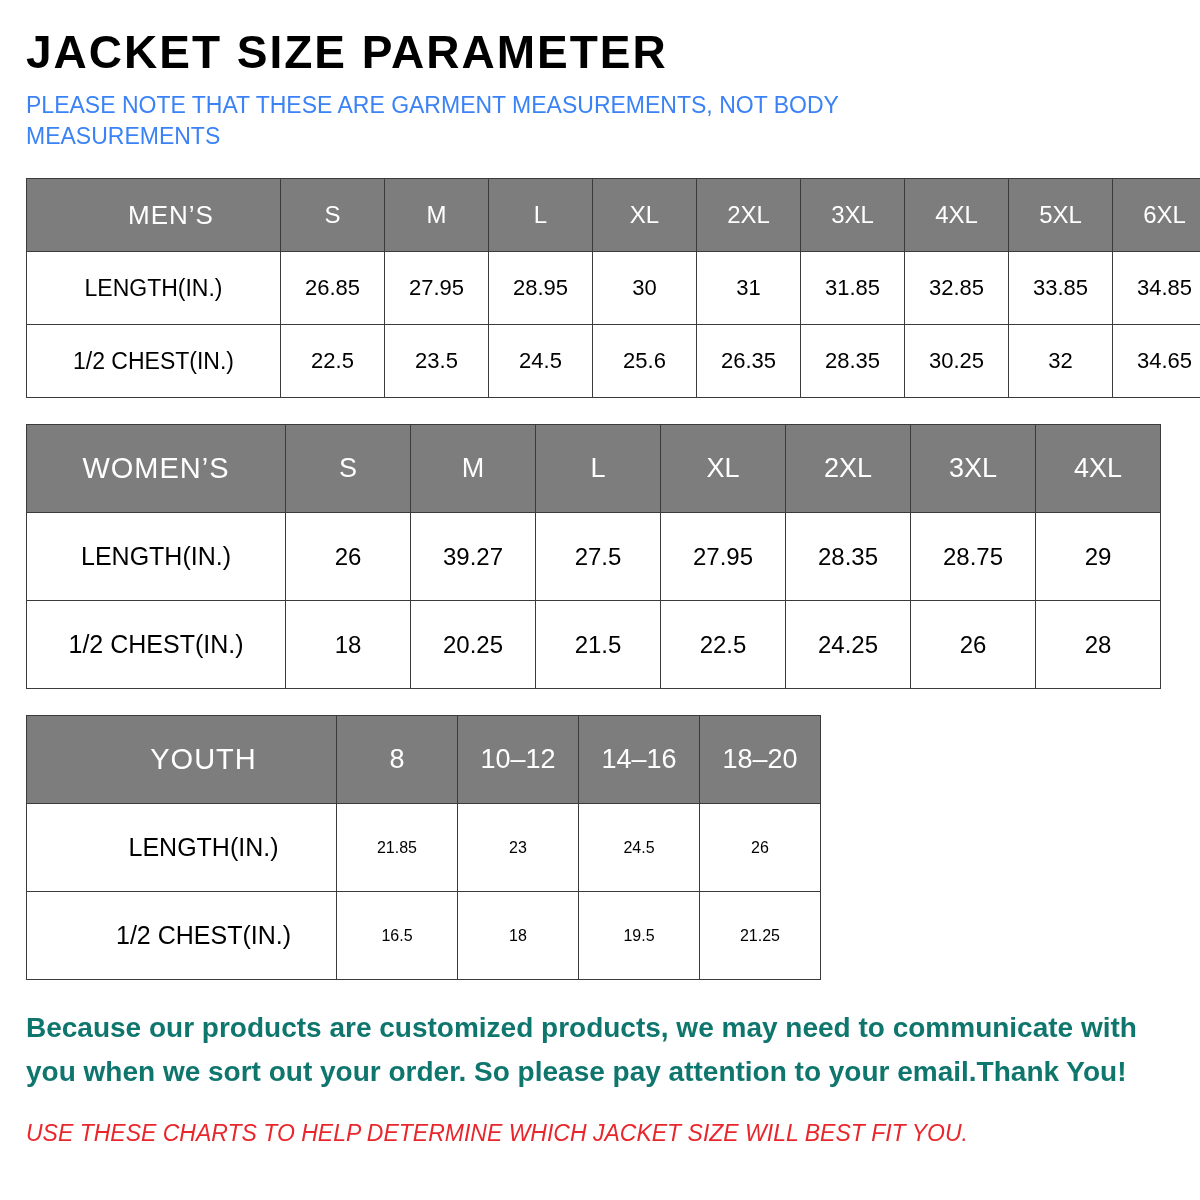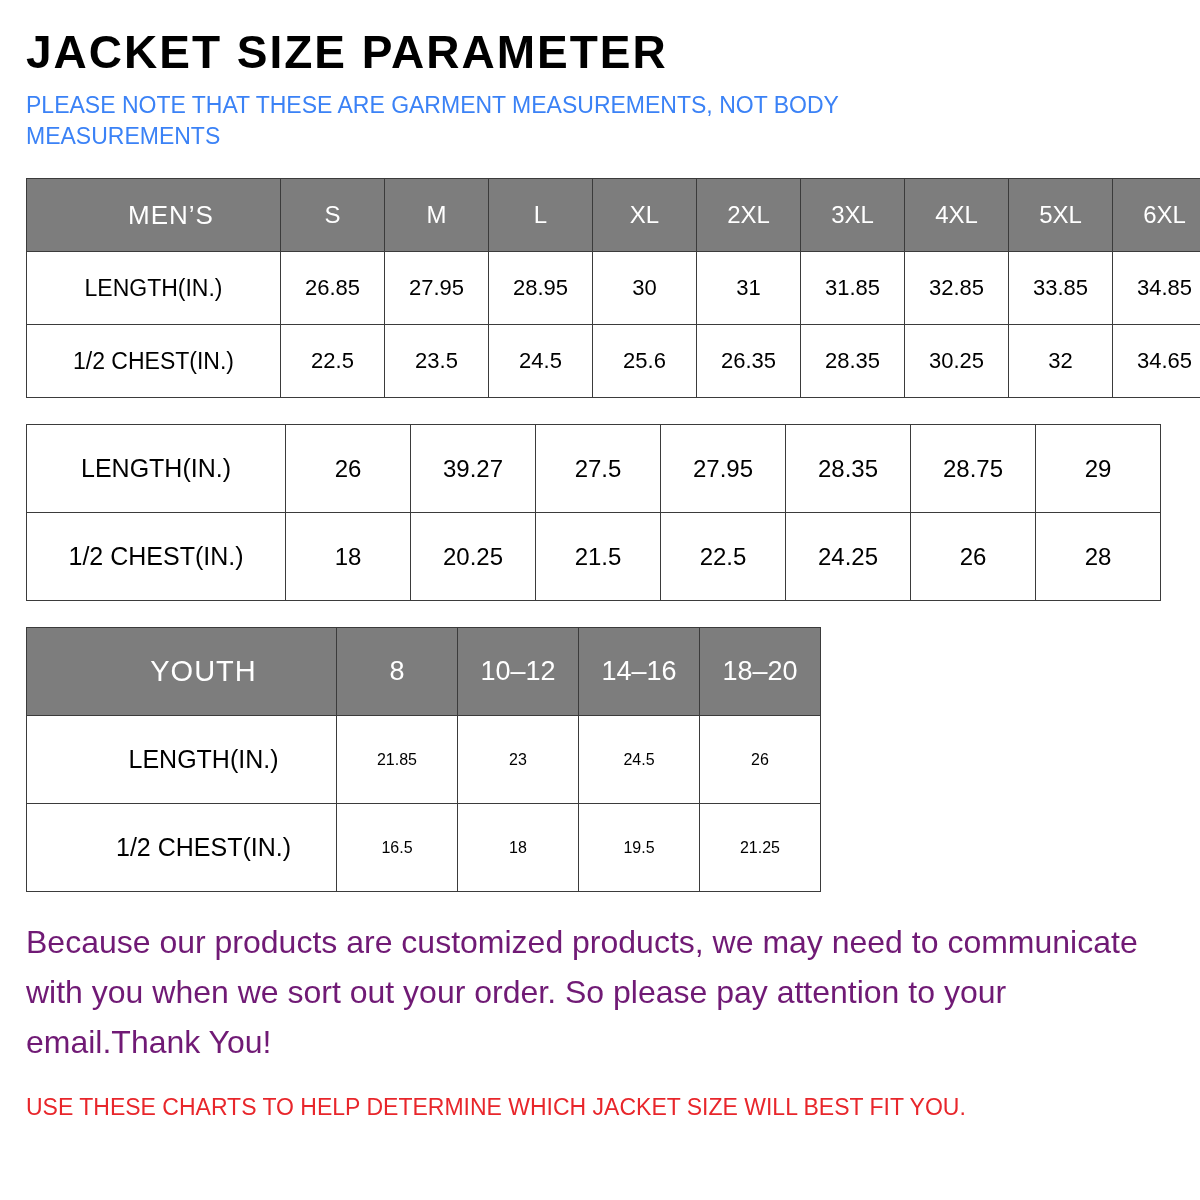--- a/index.html
+++ b/index.html
@@ -72,31 +72,33 @@
 
   
   #youth-table { width: 747px; }
   #youth-table tr { height: 88px; }
   #youth-table td.label-cell { width: 265px; font-size: 25px; padding-left: 44px; }
   #youth-table tr.header-row td.label-cell { font-size: 29px; letter-spacing: 1px; }
   #youth-table td.val-cell { width: 120px; font-size: 16px; }
   #youth-table tr.header-row td.val-cell { font-size: 27px; }
 
   .note-bottom {
-    color: #701a75;
-    font-size: 32px;
+    color: #0f766e;
+    font-size: 28px;
     line-height: 1.55;
     margin: 24px 0 0 0;
     max-width: 1150px;
+    font-weight: bold;
   }
   .note-bottom2 {
     color: #e8262b;
     font-size: 23px;
     line-height: 1.4;
     margin: 24px 0 0 0;
+    font-style: italic;
   }
 </style>
 </head>
 <body>
 
 <div class="page">
 
   <h1 class="title">JACKET SIZE PARAMETER</h1>
 
   <p class="note-top">PLEASE NOTE THAT THESE ARE GARMENT MEASUREMENTS, NOT BODY MEASUREMENTS</p>
@@ -137,20 +139,30 @@
         <td class="val-cell">28.35</td>
         <td class="val-cell">30.25</td>
         <td class="val-cell">32</td>
         <td class="val-cell">34.65</td>
       </tr>
     </tbody>
   </table>
 
   <table class="size-table" id="women-table">
     <tbody>
+      <tr class="header-row">
+        <td class="label-cell">WOMEN’S</td>
+        <td class="val-cell">S</td>
+        <td class="val-cell">M</td>
+        <td class="val-cell">L</td>
+        <td class="val-cell">XL</td>
+        <td class="val-cell">2XL</td>
+        <td class="val-cell">3XL</td>
+        <td class="val-cell">4XL</td>
+      </tr>
       <tr>
         <td class="label-cell">LENGTH(IN.)</td>
         <td class="val-cell">26</td>
         <td class="val-cell">39.27</td>
         <td class="val-cell">27.5</td>
         <td class="val-cell">27.95</td>
         <td class="val-cell">28.35</td>
         <td class="val-cell">28.75</td>
         <td class="val-cell">29</td>
       </tr>

